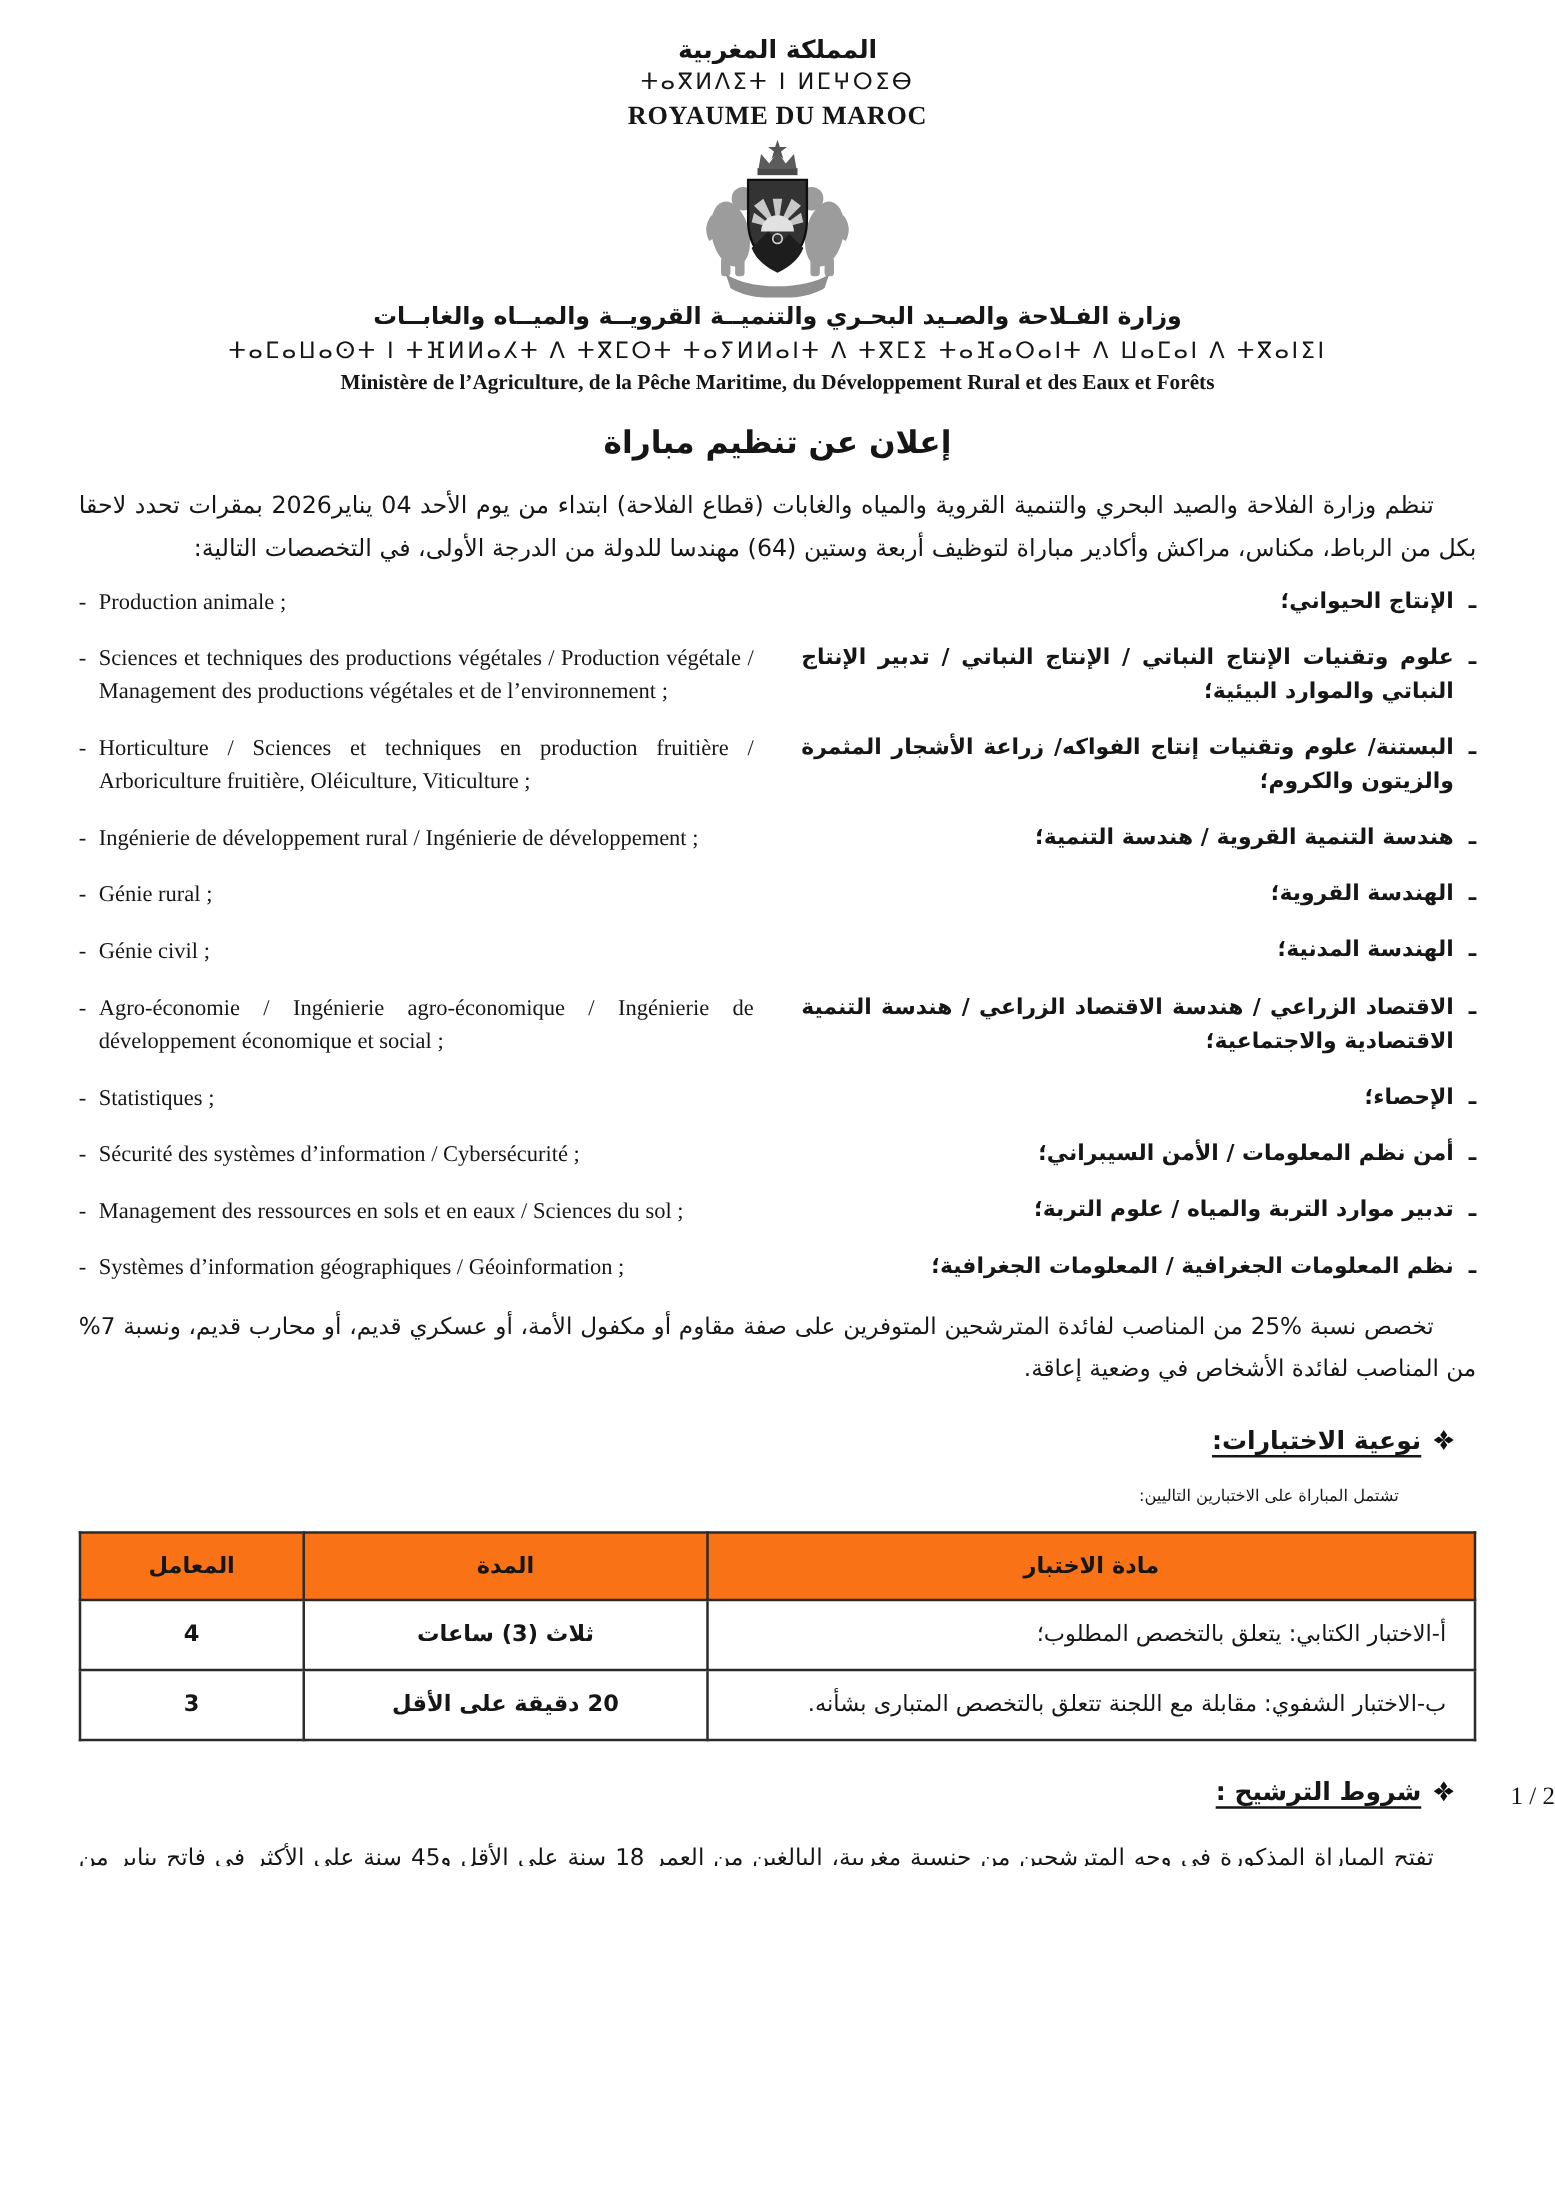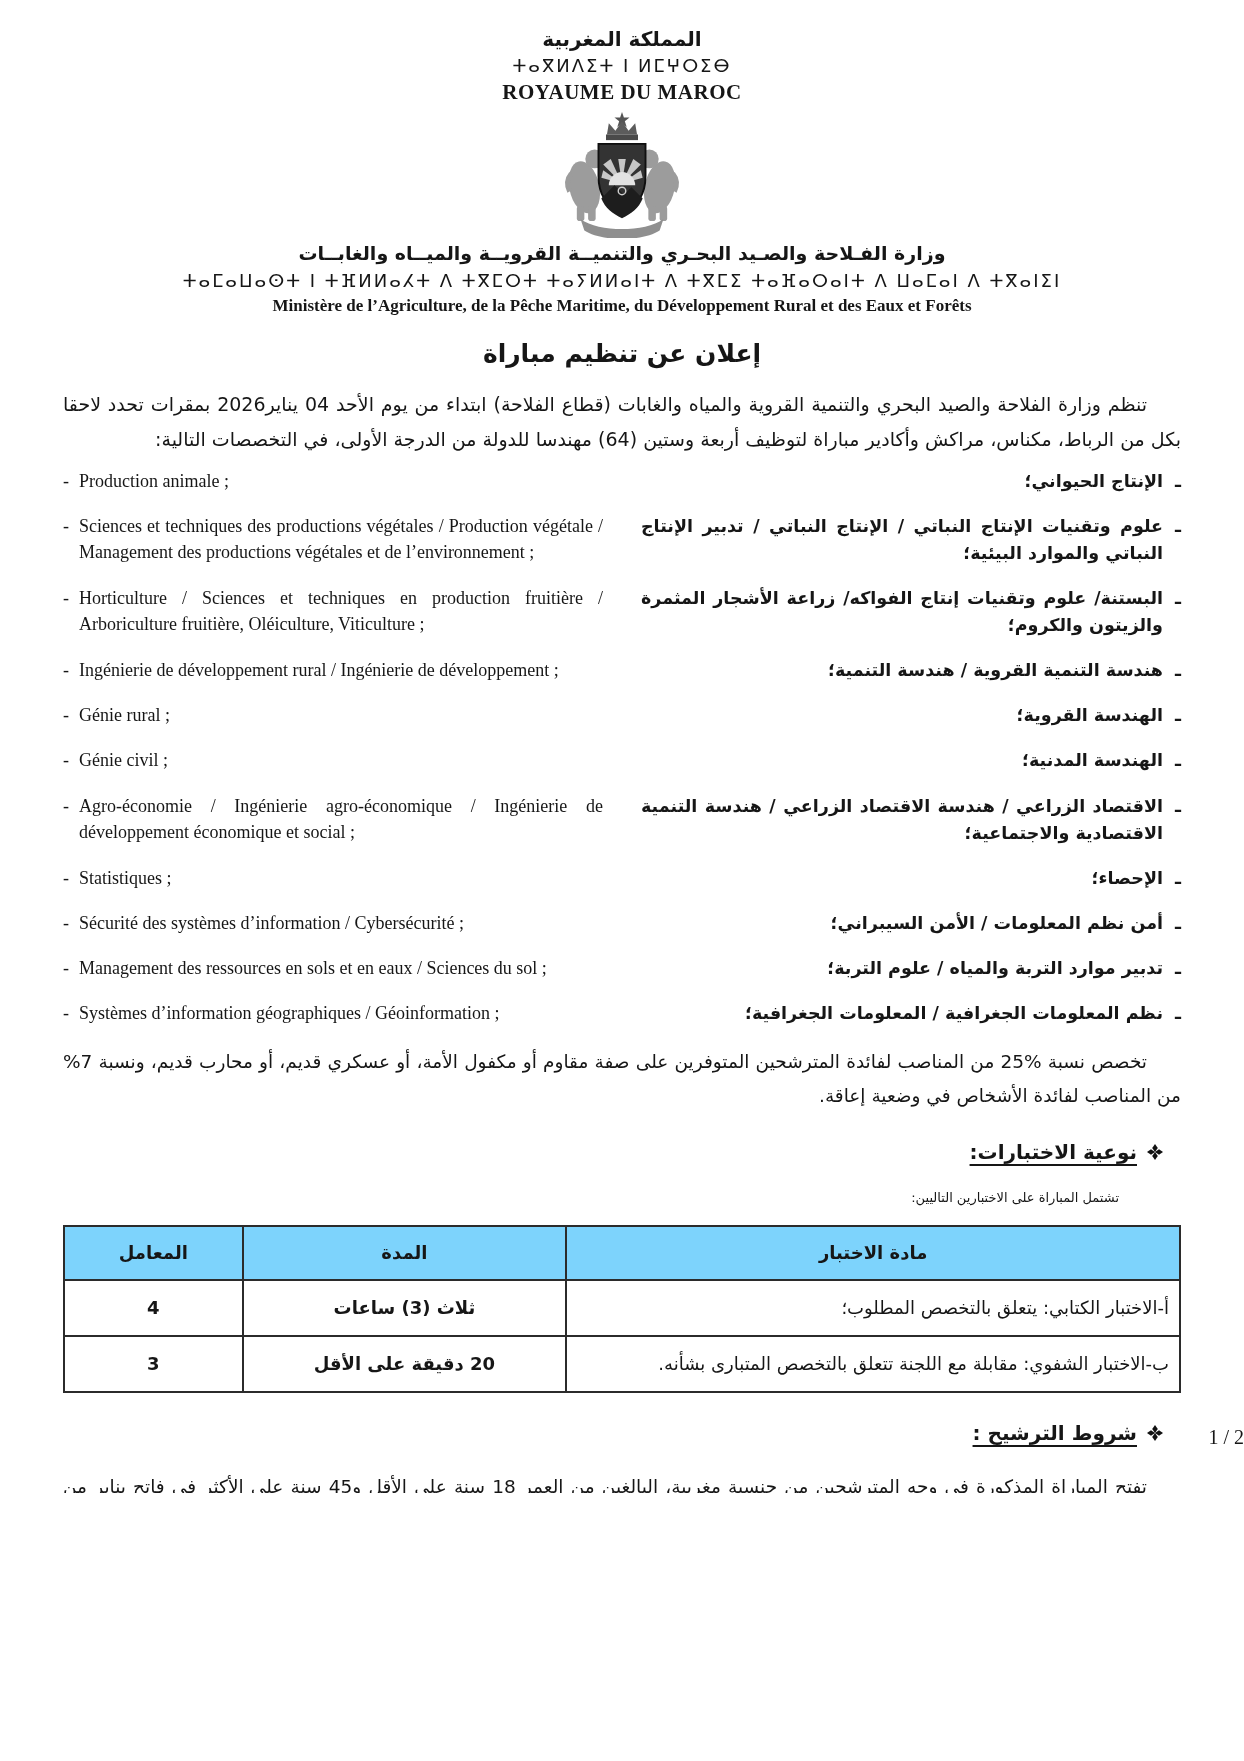--- a/index.html
+++ b/index.html
@@ -37,22 +37,22 @@
   .spec-ar .blt{width:18px;flex:none;}
   .spec-ar .txt{flex:1;text-align:justify;text-align-last:right;}
   
   .quota{direction:rtl;text-align:justify;font-size:18.5px;line-height:1.8;margin:16px 0 0 0;text-indent:34px;}
   .section-h{direction:rtl;display:flex;align-items:center;gap:10px;margin-top:28px;padding-right:18px;font-size:20px;font-weight:bold;}
   .section-h .ht{text-decoration:underline;text-underline-offset:5px;}
   .caption{direction:rtl;text-align:right;font-size:13px;margin:26px 0 0 0;padding-right:62px;}
   
   table.exams{width:100%;border-collapse:collapse;margin-top:20px;direction:rtl;}
   table.exams th,table.exams td{border:2px solid #2b2b2b;font-size:18px;}
-  table.exams th{background:#7dd3fc;font-weight:bold;height:50px;text-align:center;}
-  td.subj{width:55%;text-align:right;padding:12px 10px;line-height:1.5;}
+  table.exams th{background:#f97316;font-weight:bold;height:50px;text-align:center;}
+  td.subj{width:55%;text-align:right;padding:12px 22px;line-height:1.5;}
   td.dur{width:29%;text-align:center;font-weight:bold;height:52px;}
   td.coef{width:16%;text-align:center;font-weight:bold;}
   
   .conditions{direction:rtl;text-align:justify;font-size:18.5px;line-height:1.95;margin:24px 0 0 0;text-indent:34px;}
   .paraph-anchor{position:relative;display:inline-block;width:0;height:0;}
   .paraph-anchor svg{position:absolute;left:-64px;top:-34px;}
   
   .page-num{position:absolute;left:0;right:0;bottom:44px;text-align:right;font-family:"Liberation Serif",serif;font-size:20px;font-weight:normal;}
 </style>
 </head>

